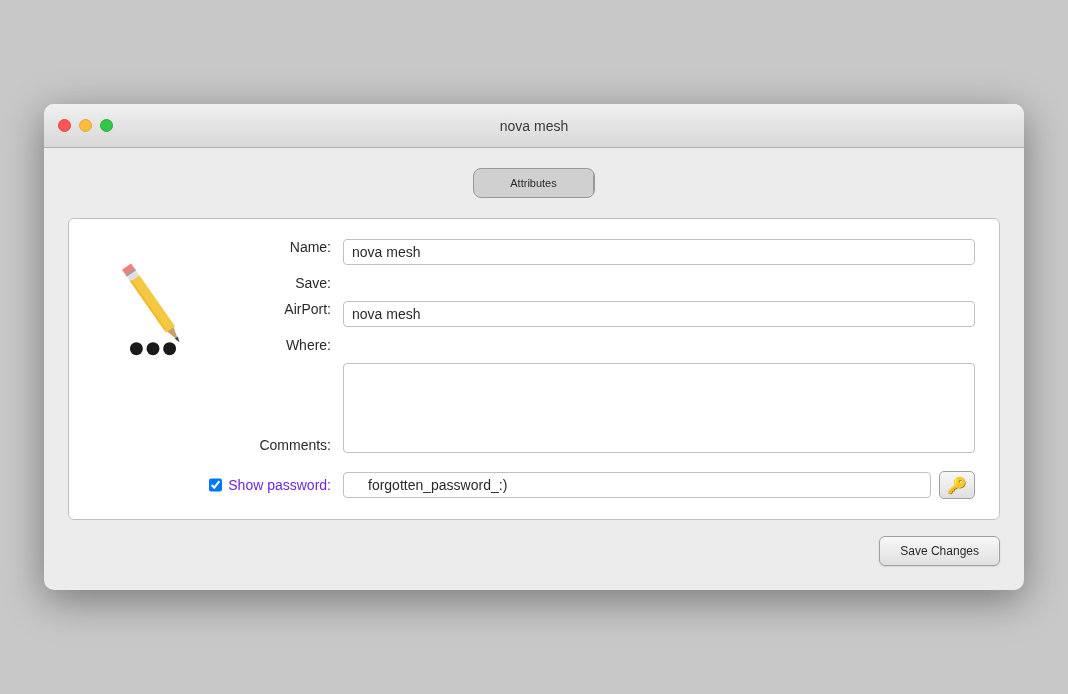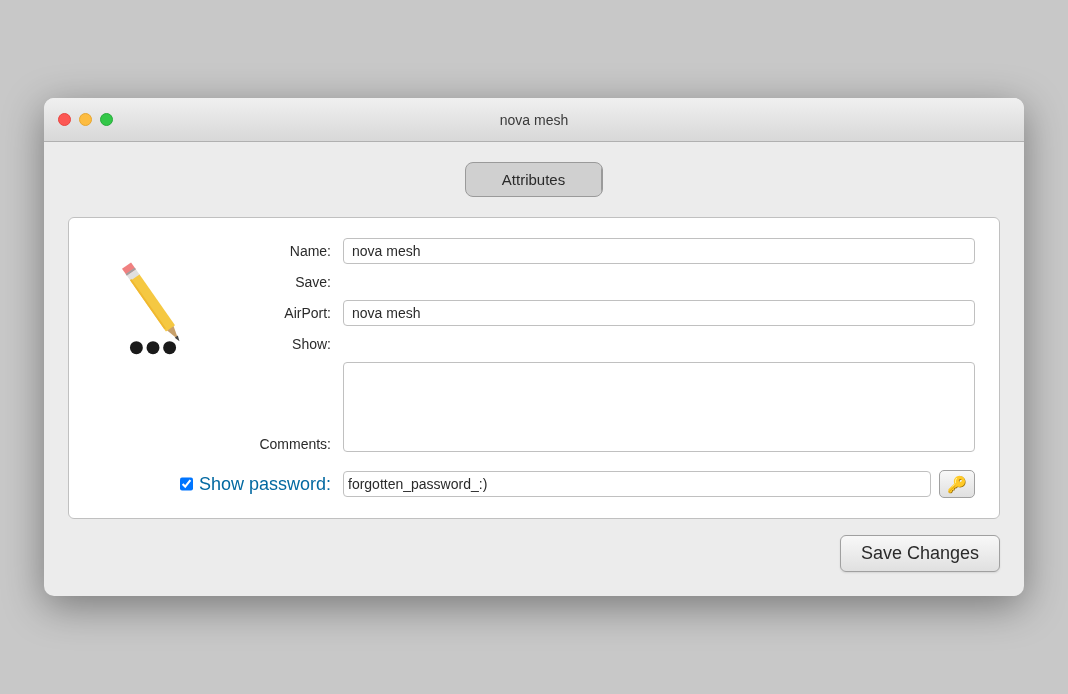--- a/index.html
+++ b/index.html
@@ -84,21 +84,21 @@
     .tabs-container {
       display: flex;
       border: 1.5px solid #9a9a9a;
       border-radius: 8px;
       overflow: hidden;
       background: #d0d0d0;
     }
 
     .tab {
       padding: 8px 36px;
-      font-size: 15px;
+      font-size: 11px;
       cursor: pointer;
       background: transparent;
       border: none;
       color: #2a2a2a;
       font-family: inherit;
       font-weight: 400;
     }
 
     .tab.active {
       background: white;
@@ -135,21 +135,20 @@
 
     .form-area {
       flex: 1;
       display: flex;
       flex-direction: column;
       gap: 0;
     }
 
     .form-row {
       display: flex;
-      align-items: center;
       margin-bottom: 10px;
     }
 
     .form-label {
       width: 110px;
       text-align: right;
       padding-right: 12px;
       font-size: 14px;
       color: #2a2a2a;
       flex-shrink: 0;
@@ -206,31 +205,31 @@
       gap: 6px;
     }
 
     .checkbox-area input[type="checkbox"] {
       width: 14px;
       height: 14px;
       cursor: pointer;
     }
 
     .checkbox-label {
-      font-size: 18px;
-      color: #0369a1;
+      font-size: 14px;
+      color: #6d28d9;
       white-space: nowrap;
     }
 
     .password-input {
       flex: 1;
       height: 26px;
       border: 1px solid #c0c0c0;
       border-radius: 4px;
-      padding: 0 4px;
+      padding: 0 24px;
       font-size: 14px;
       background: white;
       color: #2a2a2a;
       font-family: inherit;
       outline: none;
       margin-right: 8px;
     }
 
     .key-button {
       width: 36px;
@@ -249,21 +248,21 @@
       display: flex;
       justify-content: flex-end;
       margin-top: 16px;
     }
 
     .save-button {
       padding: 7px 20px;
       border: 1px solid #a0a0a0;
       border-radius: 6px;
       background: linear-gradient(to bottom, #f8f8f8, #e0e0e0);
-      font-size: 18px;
+      font-size: 12px;
       color: #2a2a2a;
       cursor: pointer;
       font-family: inherit;
       box-shadow: 0 1px 2px rgba(0,0,0,0.1);
     }
   </style>
 </head>
 <body>
 
 <div class="window">
@@ -323,21 +322,21 @@
         <div class="form-row">
           <label class="form-label">Save:</label>
         </div>
 
         <div class="form-row">
           <label class="form-label">AirPort:</label>
           <input class="form-input" type="text" value="nova mesh" style="">
         </div>
 
         <div class="form-row">
-          <label class="form-label">Show:</label>
+          <label class="form-label">Where:</label>
         </div>
 
         <div class="form-row comments-row">
           <label class="form-label">Comments:</label>
           <textarea class="form-textarea" style=""></textarea>
         </div>
 
         <div class="password-row">
           <div class="checkbox-area">
             <input type="checkbox" checked="" style="">

